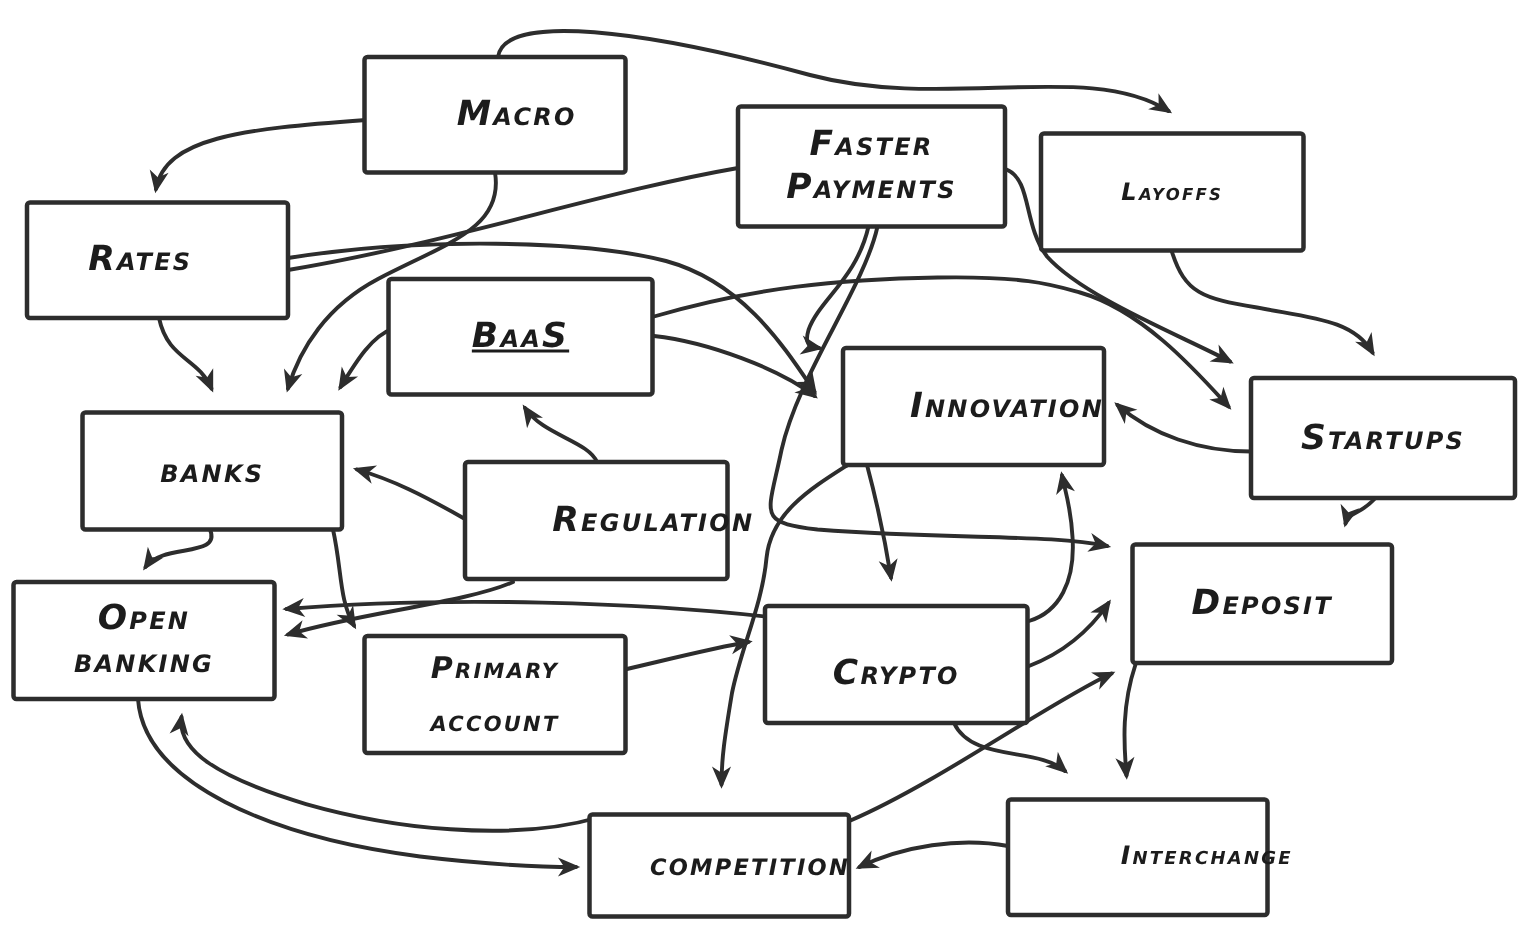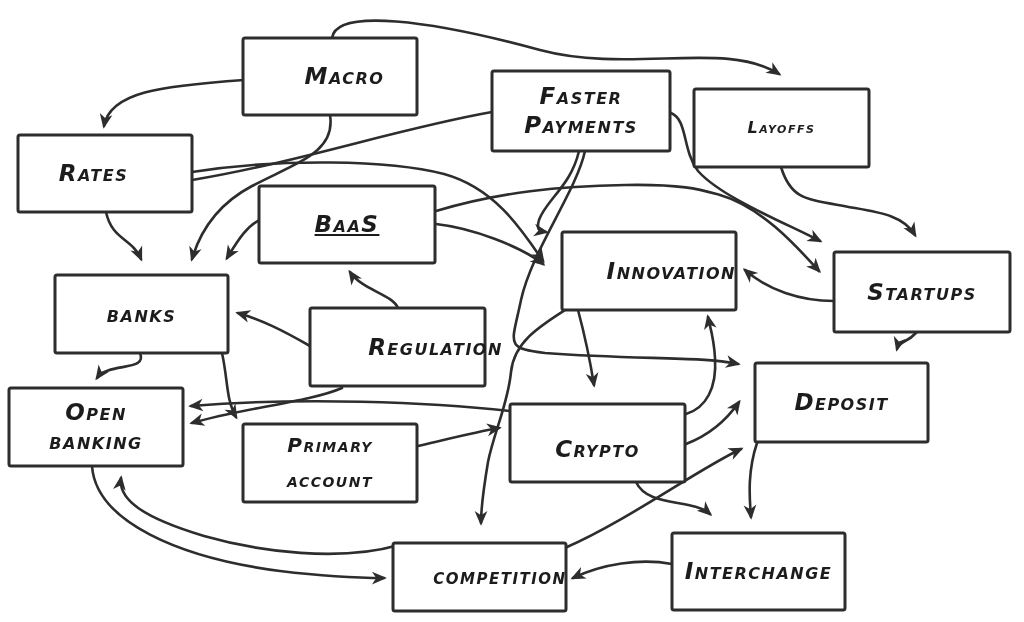--- a/index.html
+++ b/index.html
@@ -123,16 +123,16 @@
     </div>
     <div class="node-label" style="left: 510px; top: 404px; width: 175px; height: 90px; font-size: 23px;">
       <span>Crypto</span>
     </div>
     <div class="node-label" style="left: 755px; top: 363px; width: 173px; height: 79px; font-size: 23px;">
       <span>Deposit</span>
     </div>
     <div class="node-label" style="left: 393px; top: 543px; width: 150px; height: 68px; font-size: 22px; margin-left: 32px;">
       <span>competition</span>
     </div>
-    <div class="node-label" style="left: 672px; top: 533px; width: 173px; height: 77px; font-size: 23px;">
+    <div class="node-label" style="left: 672px; top: 533px; width: 173px; height: 77px; font-size: 17px; padding-left: 46px;">
       <span>Interchange</span>
     </div>
   </div>
 
 </body></html>

